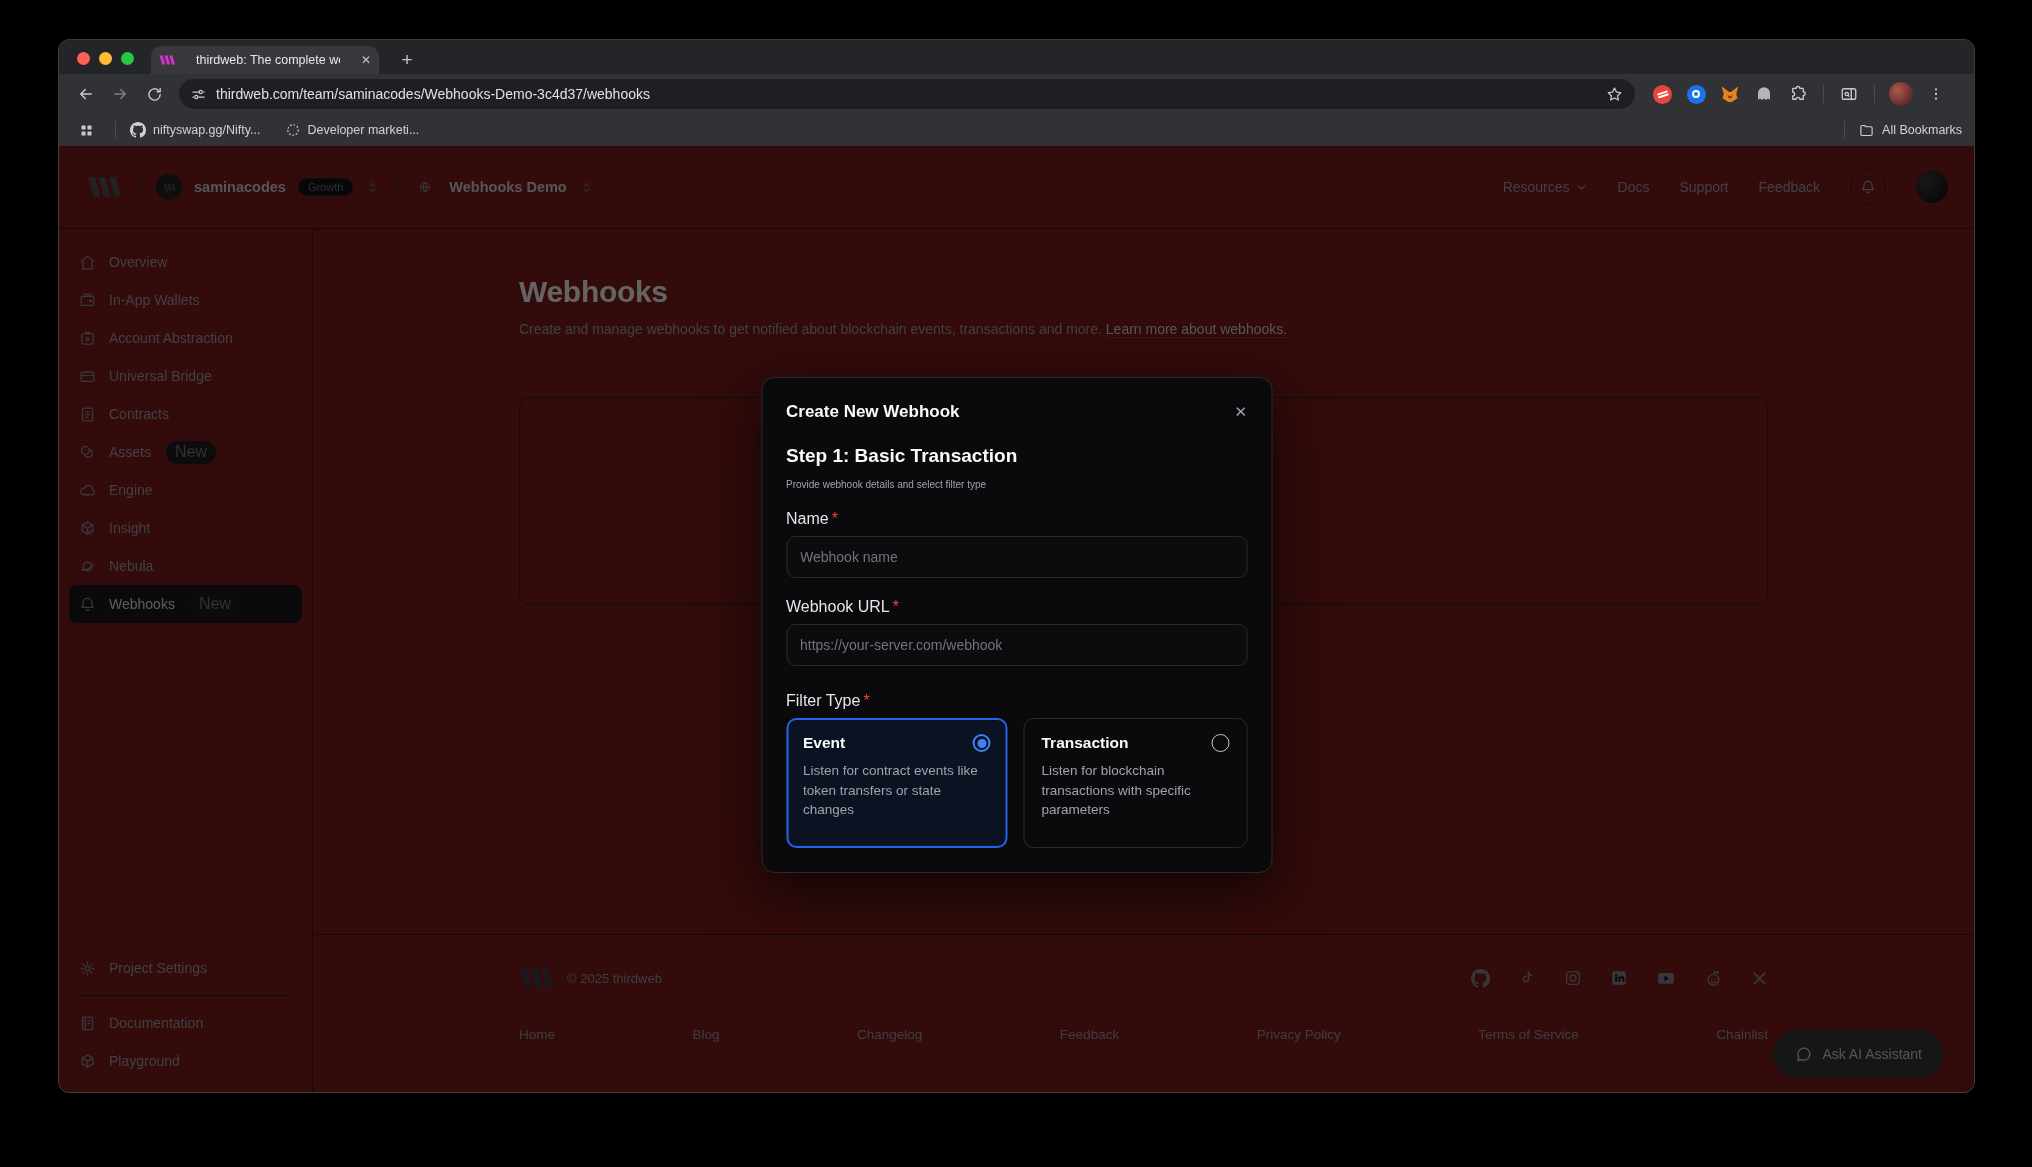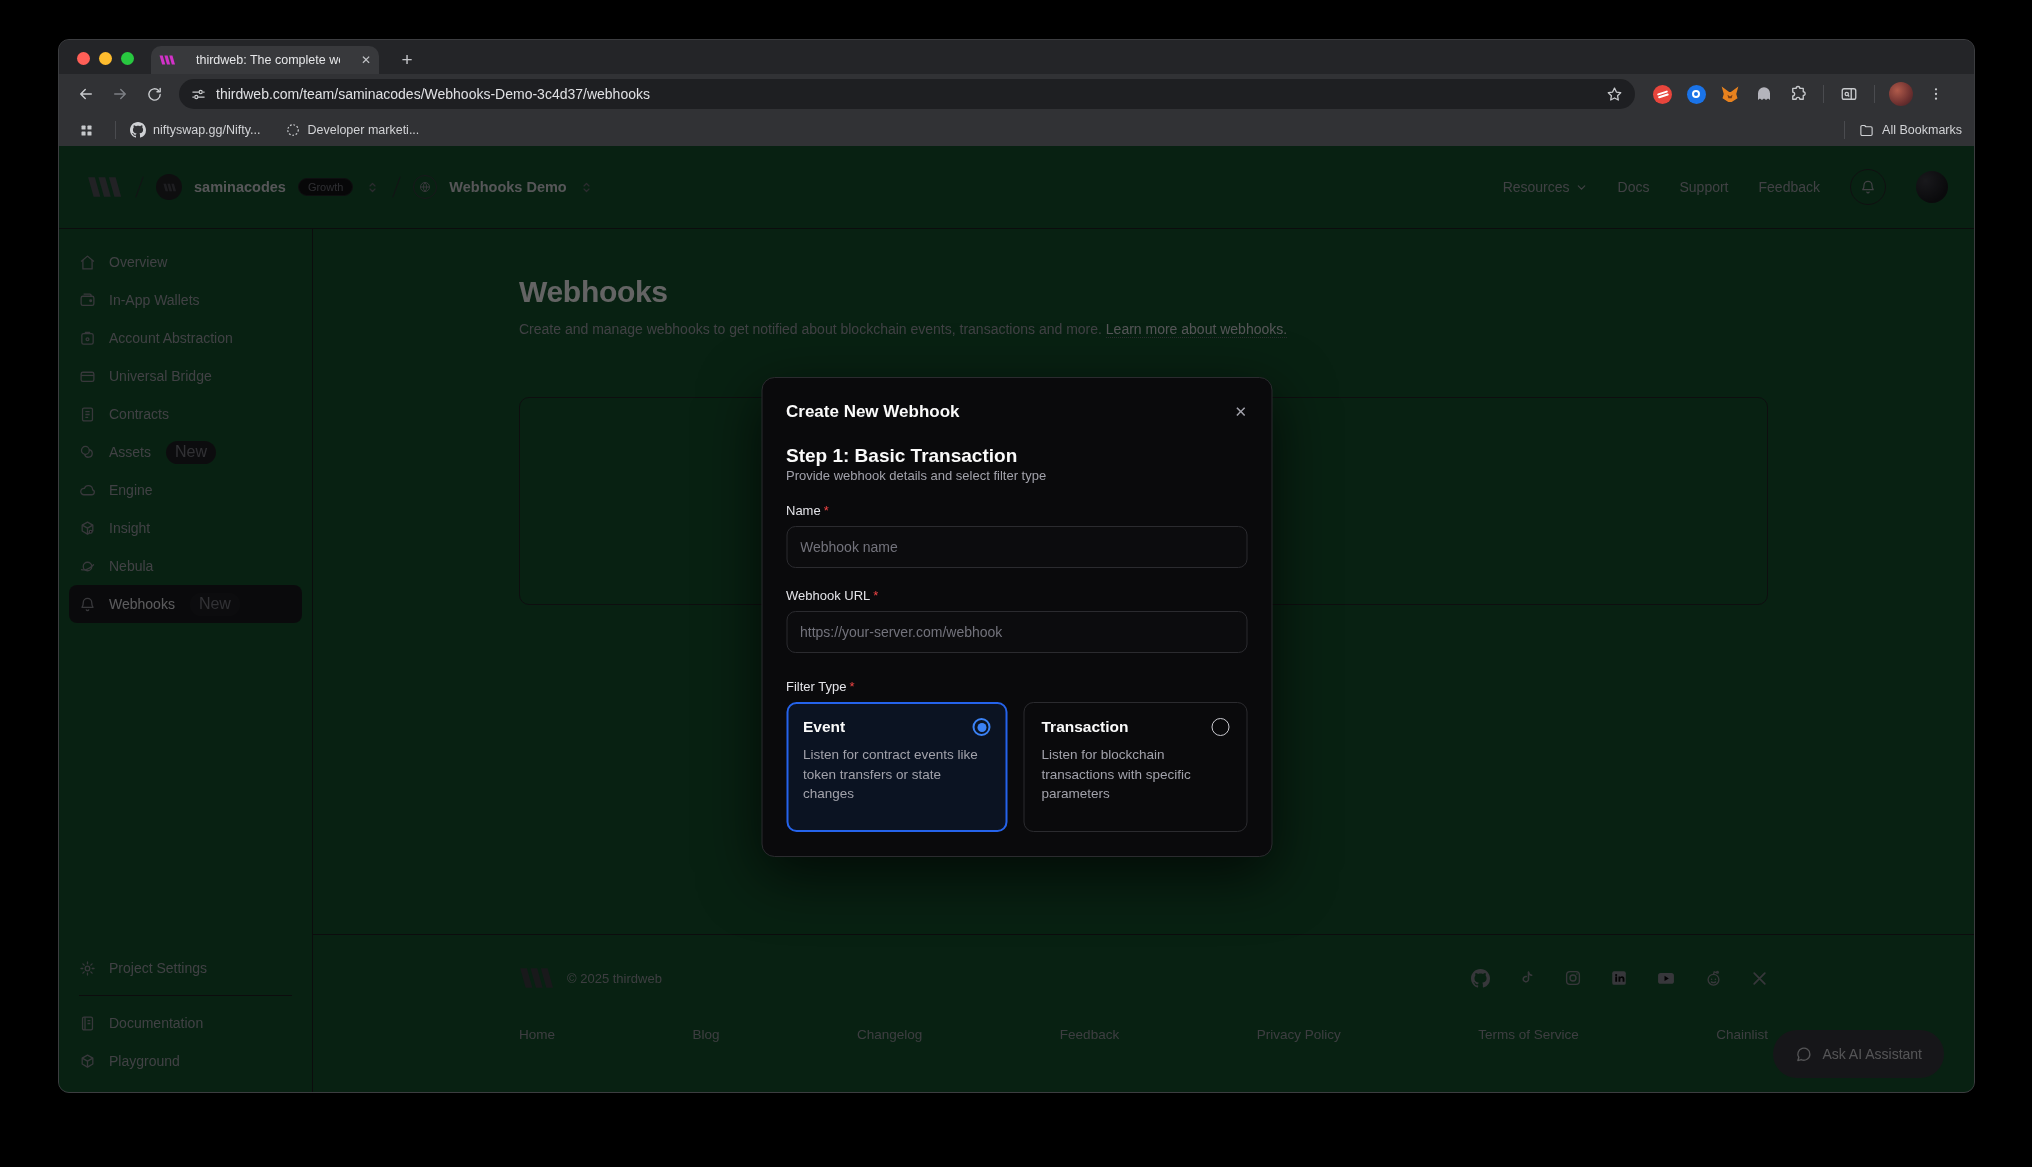--- a/index.html
+++ b/index.html
@@ -41,21 +41,21 @@
   .chrome-avatar { width:24px; height:24px; border-radius:50%; margin:0 4px;
     background:radial-gradient(circle at 35% 35%, #b05a4a, #6e3130 60%, #3c1d22); }
 
   
   .bookmarks { height:32px; background:#313235; display:flex; align-items:center; padding:0 12px; }
   .bm { display:flex; align-items:center; gap:7px; color:#d2d3d6; font-size:12.5px; margin-right:26px; }
   .bm-icon { color:#cfd1d4; }
   .bm-right { margin-left:auto; display:flex; align-items:center; gap:8px; color:#d2d3d6; font-size:12.5px; }
 
   
-  .page { position:relative; height:948px; background:#14532d; overflow:hidden; }
+  .page { position:relative; height:948px; background:#7f1d1d; overflow:hidden; }
 
   .topnav { height:83px; border-bottom:1px solid #1e1e21; display:flex; align-items:center;
     padding:0 26px; }
   .crumbs { display:flex; align-items:center; gap:12px; }
   .tw-logo { color:#55555c; }
   .slash { width:1px; height:22px; background:#303036; transform:rotate(20deg); margin:0 4px; }
   .team-avatar { width:26px; height:26px; border-radius:50%; background:#232327; display:flex;
     align-items:center; justify-content:center; color:#4c4c53; }
   .crumb-label { font-size:14.5px; font-weight:600; color:#d6d6db; }
   .plan-badge { font-size:11px; color:#73737c; border:1px solid #242428; background:#121214;
@@ -101,22 +101,22 @@
 
   
   .overlay { position:absolute; inset:0; background:rgba(0,0,0,.6); z-index:50; }
   .modal { position:absolute; top:231px; left:50%; transform:translateX(-50%); width:511px;
     background:#0a0a0c; border:1px solid #2b2b2f; border-radius:13px; z-index:60;
     box-shadow:0 18px 60px rgba(0,0,0,.7); padding:24px; }
   .modal-head { display:flex; align-items:center; justify-content:space-between; }
   .modal-title { font-size:17px; font-weight:600; color:#fafafa; }
   .modal-close { color:#a2a2ab; font-size:15px; }
   .step-title { margin-top:23px; font-size:19px; font-weight:600; color:#fafafa; }
-  .step-sub { margin-top:1px; font-size:13px; color:#a2a2ab; }
-  .field-label { margin-top:20px; font-size:13px; font-weight:500; color:#e4e4e9; }
+  .step-sub { margin-top:12px; font-size:10px; color:#a2a2ab; }
+  .field-label { margin-top:20px; font-size:16px; font-weight:500; color:#e4e4e9; }
   .req { color:#ef4444; margin-left:3px; }
   .text-input { margin-top:8px; width:100%; height:42px; background:#0c0c0e; border:1px solid #2b2b2f;
     border-radius:9px; padding:0 13px; font-size:14px; color:#e4e4e9; outline:none;
     font-family:"Liberation Sans","DejaVu Sans",sans-serif; }
   .text-input::placeholder { color:#73737c; }
   .cards { margin-top:8px; display:flex; gap:16px; }
   .card { flex:1; border-radius:10px; padding:15px 17px; border:1px solid #2b2b2f; min-height:130px; }
   .card.selected { border:2px solid #2563eb; background:#0b1322; padding:14px 15px; }
   .card-top { display:flex; align-items:flex-end; justify-content:space-between;gap:11px; }
   .card-title { font-size:15.5px; font-weight:600; color:#fafafa; }

